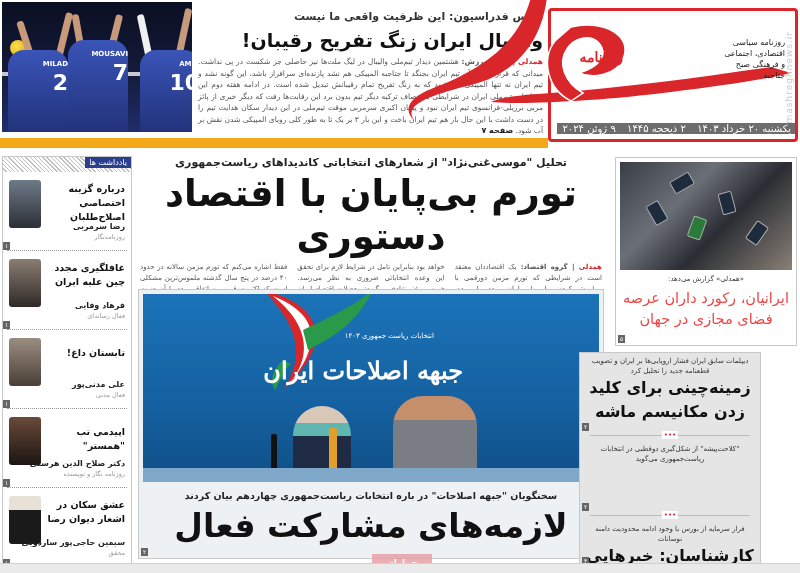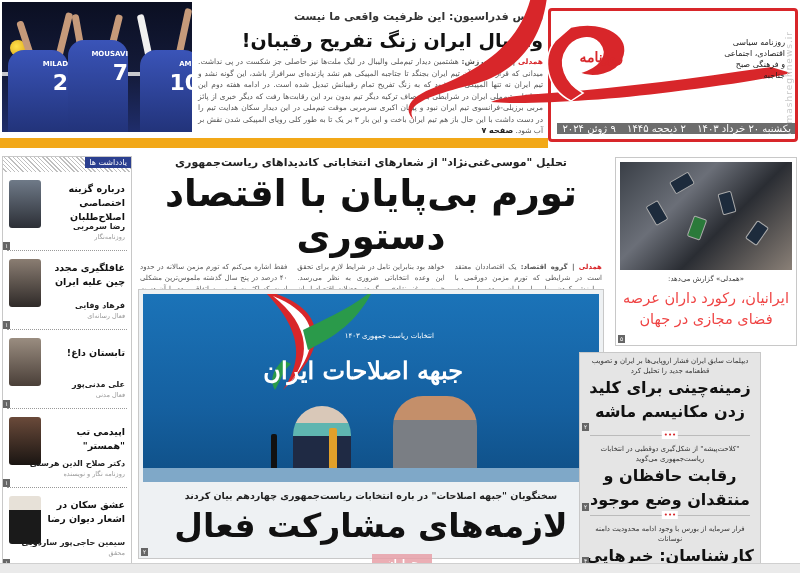--- a/index.html
+++ b/index.html
@@ -252,21 +252,20 @@
   <div class="brief" style="height:78px">
     <div class="kicker">دیپلمات سابق ایران فشار اروپایی‌ها بر ایران و تصویب قطعنامه جدید را تحلیل کرد</div>
     <div class="headline">زمینه‌چینی برای کلید زدن مکانیسم ماشه</div>
     <div class="pg">۲</div>
   </div>
   <div class="divider">
       <span>•••</span>
     </div>
   <div class="brief" style="height:70px">
     <div class="kicker">"کلاحت‌پیشه" از شکل‌گیری دوقطبی در انتخابات ریاست‌جمهوری می‌گوید</div>
-    <div class="headline">رقابت حافظان و منتقدان وضع موجود</div>
     <div class="pg">۲</div>
   </div>
   <div class="divider">
       <span>•••</span>
     </div>
   <div class="brief" style="height:44px">
     <div class="kicker">فرار سرمایه از بورس با وجود ادامه محدودیت دامنه نوسانات</div>
     <div class="headline">کارشناسان: خبرهایی در راه است</div>
     <div class="pg">۴</div>
   </div>

